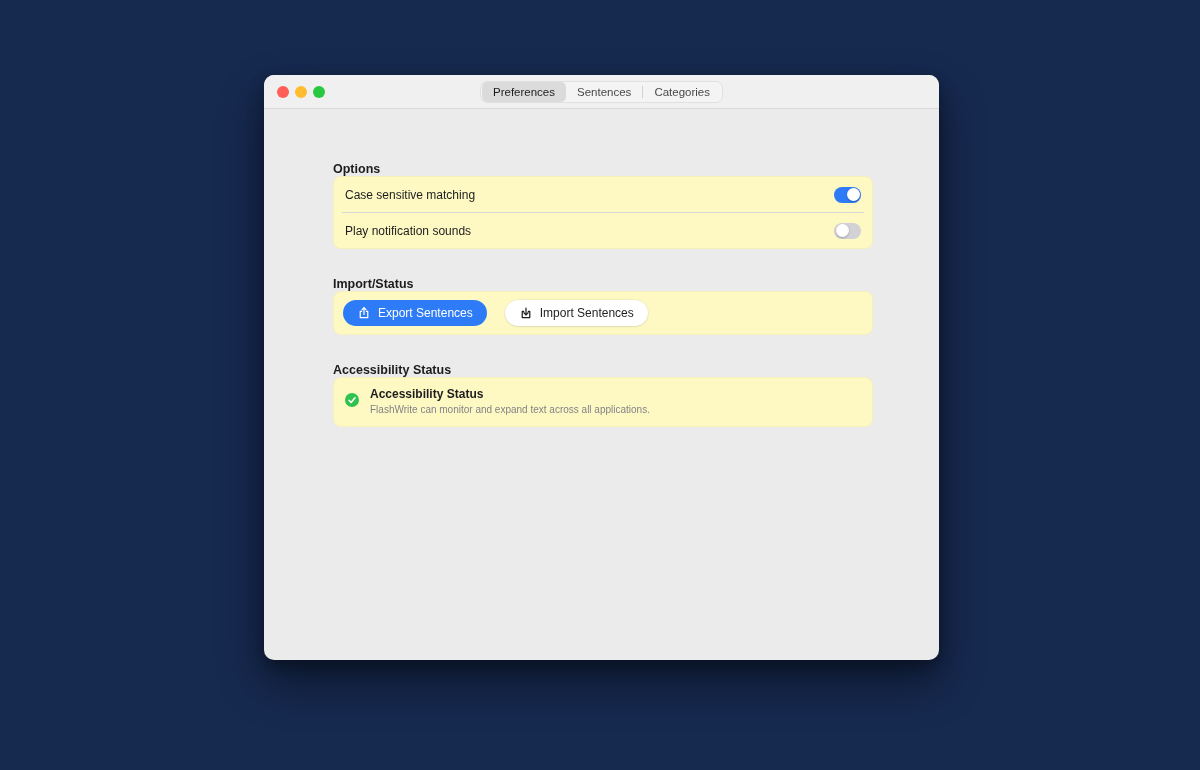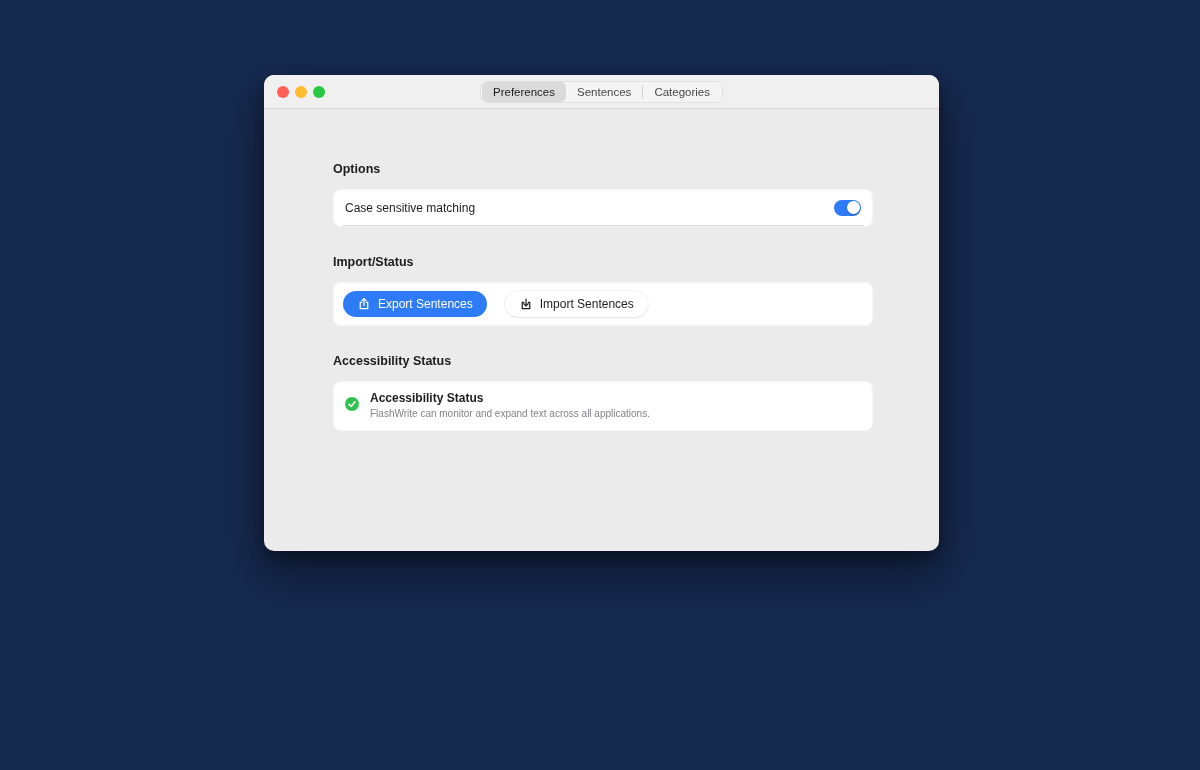--- a/index.html
+++ b/index.html
@@ -9,21 +9,21 @@
     font-family: "Liberation Sans", sans-serif;
     position: relative;
     overflow: hidden;
     -webkit-font-smoothing: antialiased;
   }
 
   
   .window {
     position: absolute;
     left: 264px; top: 75px;
-    width: 675px; height: 476px;
+    width: 675px; height: 585px;
     background: #ebebeb;
     border-radius: 10px;
     box-shadow: 0 22px 45px rgba(0,0,0,0.45), 0 6px 16px rgba(0,0,0,0.30);
     overflow: hidden;
   }
 
   
   .titlebar {
     position: relative;
     height: 34px;
@@ -84,24 +84,24 @@
     color: #1c1c1e;
     margin-left: 0;
     line-height: 14px;
   }
   .h-options { margin-top: 53px; }
   .h-importexport { margin-top: 28px; }
   .h-accessibility { margin-top: 28px; }
 
   .card {
     width: 540px;
-    background: #ffffff;
+    background: #fef9c3;
     border: 1px solid rgba(0,0,0,0.035);
     border-radius: 8px;
-    margin-top: 13px;
+    margin-top: 0;
   }
 
   
   .opt-row {
     height: 35px;
     display: flex;
     align-items: center;
     justify-content: space-between;
     padding: 0 11px;
   }
@@ -211,20 +211,26 @@
 
     <div class="section-header h-options">Options</div>
     <div class="card">
       <div class="opt-row">
         <span class="opt-label">Case sensitive matching</span>
         <div class="toggle on">
           <div class="knob"></div>
         </div>
       </div>
       <div class="row-divider"></div>
+      <div class="opt-row">
+        <span class="opt-label">Play notification sounds</span>
+        <div class="toggle off">
+          <div class="knob"></div>
+        </div>
+      </div>
     </div>
 
     <div class="section-header h-importexport">Import/Status</div>
     <div class="card ie-card">
       <button class="btn btn-primary">
         <span>
           <svg width="14" height="14" viewBox="0 0 16 16" fill="none" stroke="#ffffff" stroke-width="1.4" stroke-linecap="round" stroke-linejoin="round">
             <path d="M5.3 6.2 H3.7 V13.2 H12.3 V6.2 H10.7"></path>
             <path d="M8 2.2 V9.7"></path>
             <path d="M5.6 4.4 L8 2 L10.4 4.4"></path>

